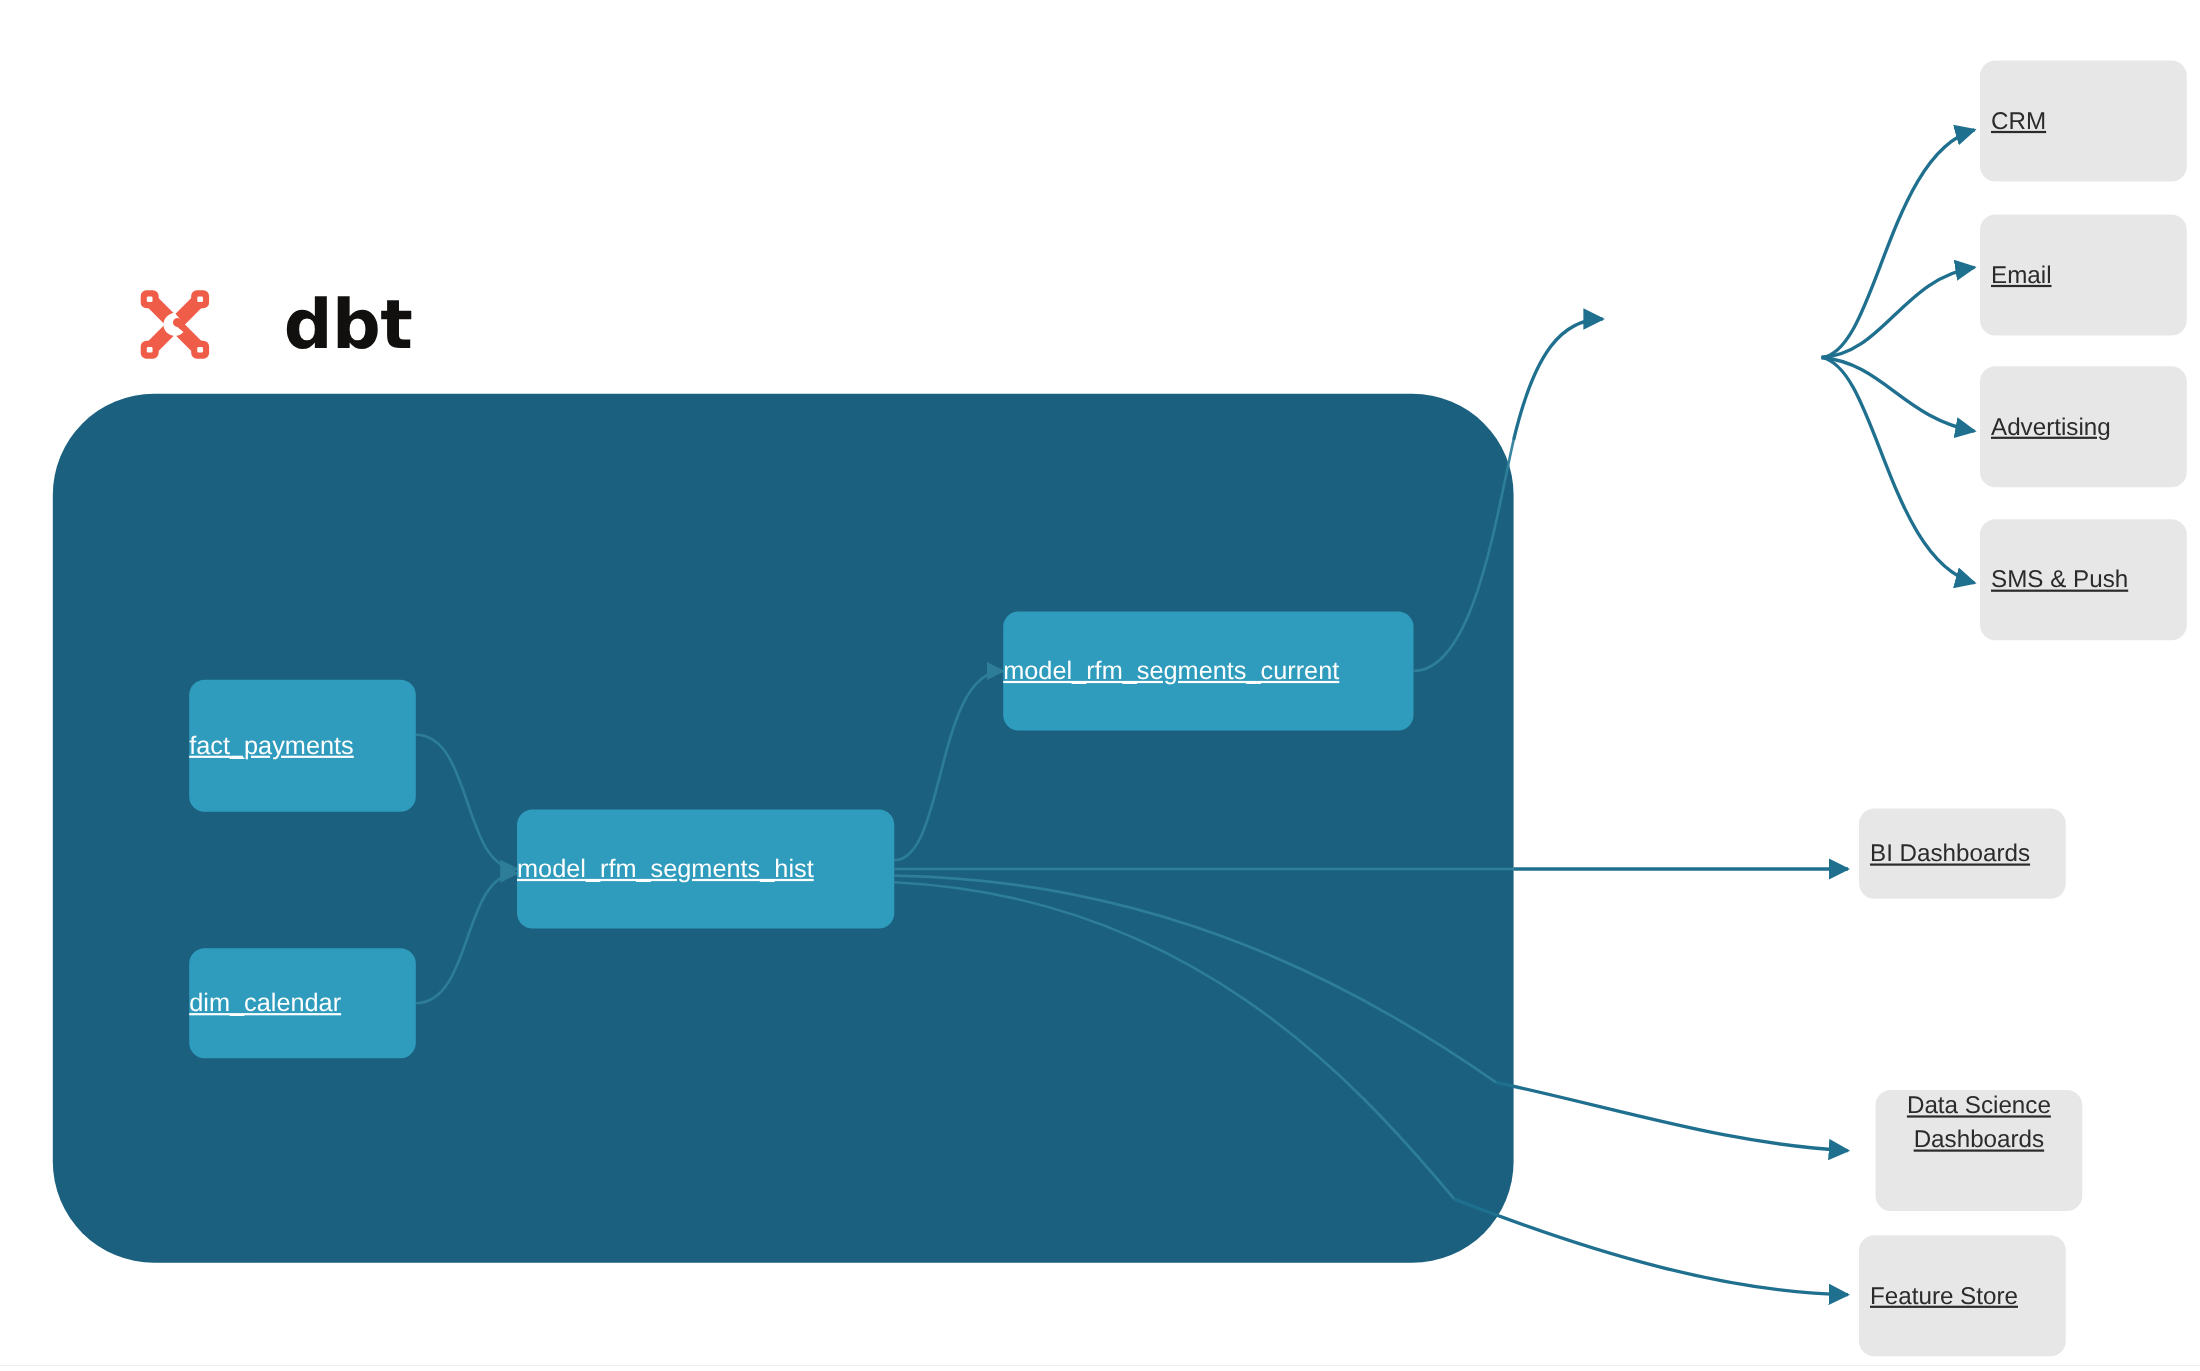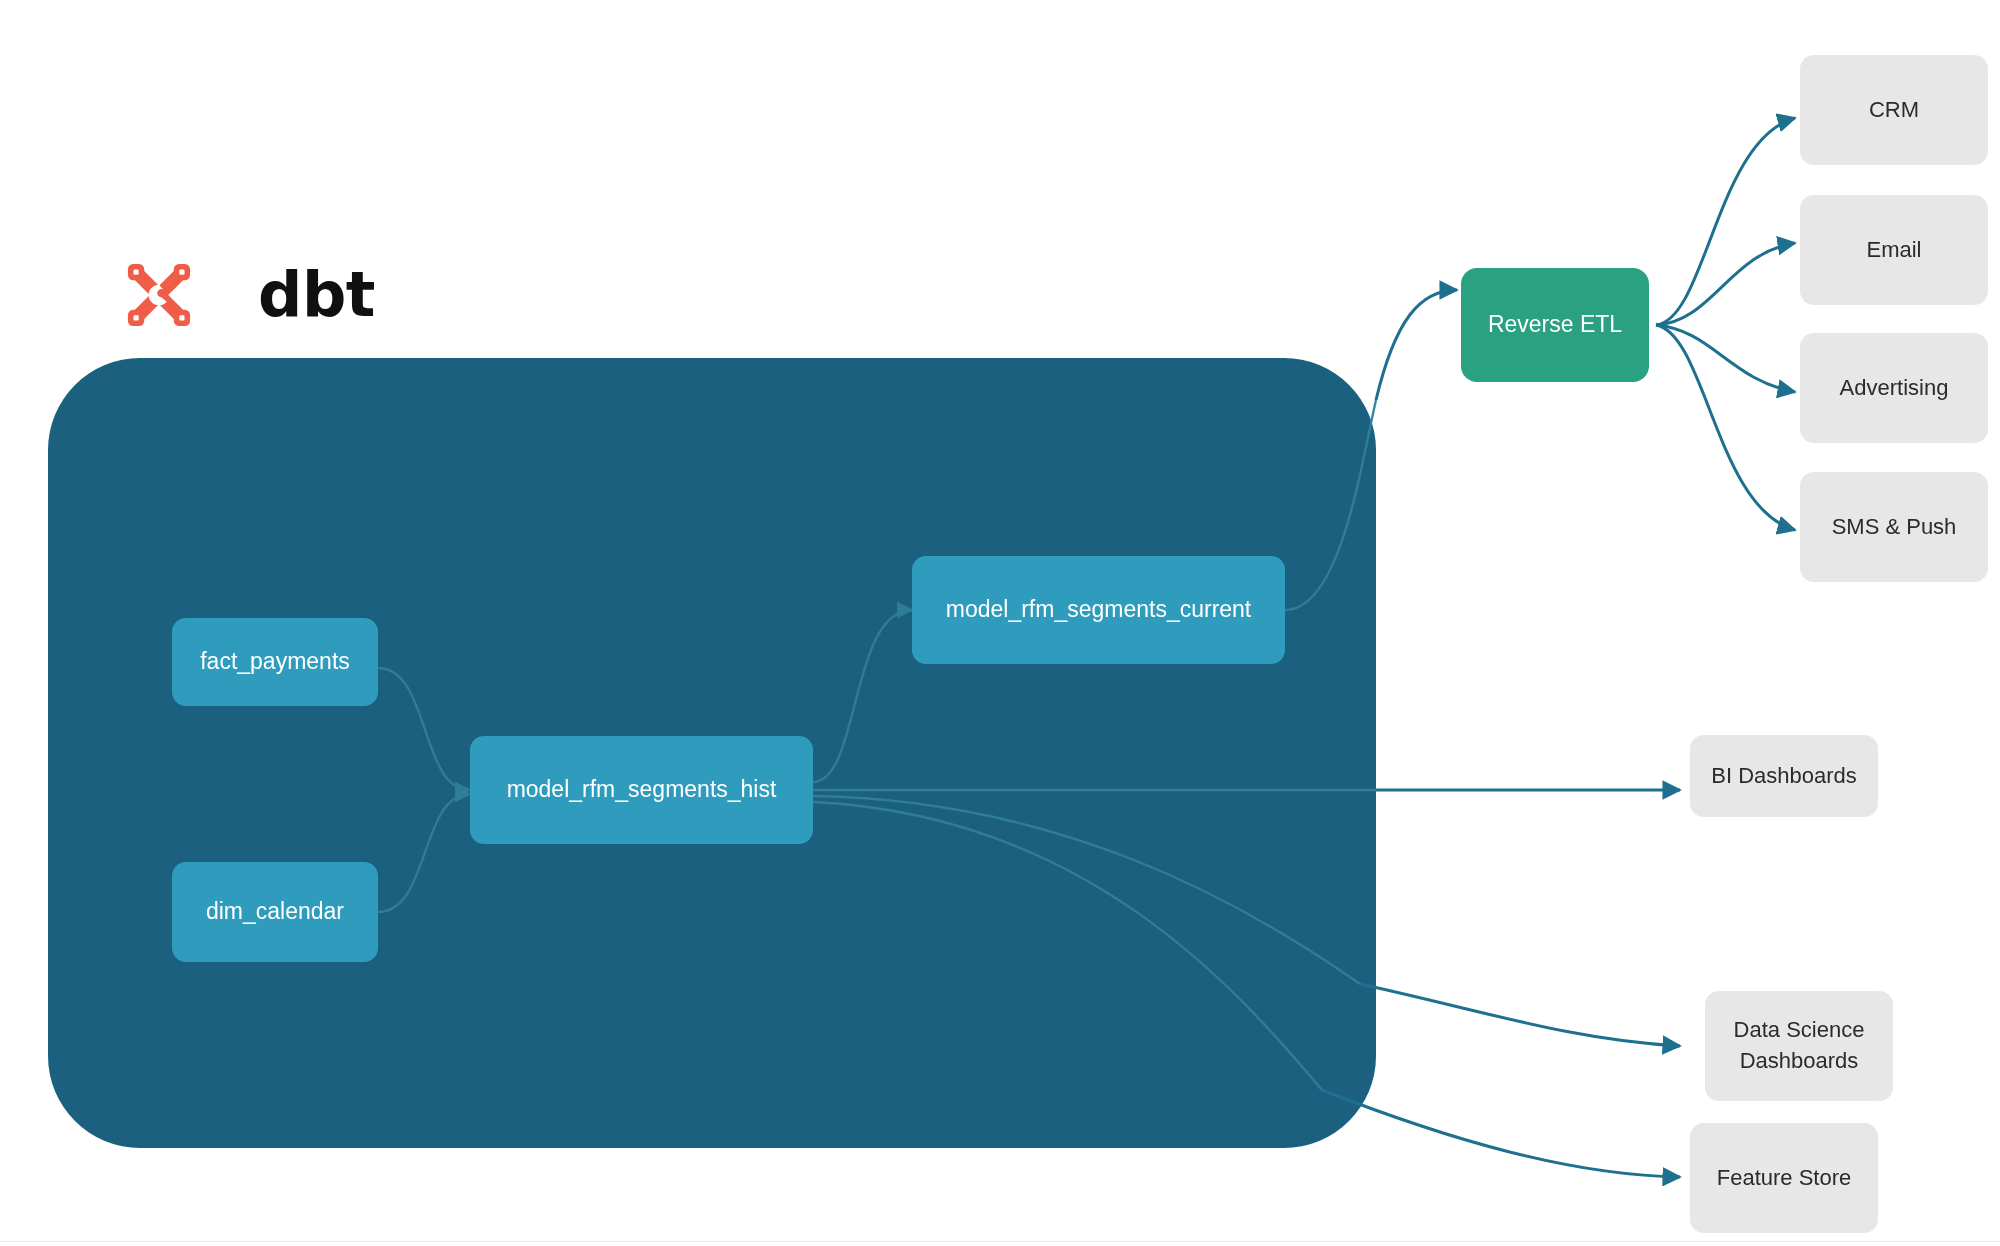--- a/index.html
+++ b/index.html
@@ -83,24 +83,24 @@
     fill: none;
     stroke: #1f6f8f;
     stroke-width: 3;
   }
 
   
   .node {
     position: absolute;
     display: flex;
     align-items: center;
-    justify-content: center;
     text-align: center;
     box-sizing: border-box;
     line-height: 1.3;
+    text-decoration: underline;
   }
   .node-model {
     background: #2f9cbd;
     color: #ffffff;
     border-radius: 14px;
     font-size: 23px;
     z-index: 3;
   }
   .node-reverse-etl {
     background: #2aa181;
@@ -171,21 +171,21 @@
     <path class="edge-inner" d="M 813,796 C 1060,800 1240,900 1360,984"></path>
 
     <path class="edge-inner" d="M 813,802 C 1080,815 1230,980 1322,1090"></path>
     <defs>
       <marker id="arrow-inner" viewBox="0 0 10 10" refX="9" refY="5" markerWidth="7" markerHeight="7" orient="auto-start-reverse">
         <path d="M 0 0 L 10 5 L 0 10 z" fill="#2f7f9b"></path>
       </marker>
     </defs>
   </svg>
 
-  <div class="node node-model" style="left:172px; top:618px; width:206px; height:88px;">
+  <div class="node node-model" style="left:172px; top:618px; width:206px; height:120px;">
     <span>fact_payments</span>
   </div>
 
   <div class="node node-model" style="left:172px; top:862px; width:206px; height:100px;">
     <span>dim_calendar</span>
   </div>
 
   <div class="node node-model" style="left:912px; top:556px; width:373px; height:108px;">
     <span>model_rfm_segments_current</span>
   </div>
@@ -206,23 +206,20 @@
     <path class="edge-outer" d="M 1656,325 C 1706,320 1716,140 1795,118" marker-end="url(#arrow-outer)"></path>
     <path class="edge-outer" d="M 1656,325 C 1712,322 1730,253 1795,243" marker-end="url(#arrow-outer)"></path>
     <path class="edge-outer" d="M 1656,325 C 1712,330 1730,380 1795,392" marker-end="url(#arrow-outer)"></path>
     <path class="edge-outer" d="M 1656,325 C 1706,334 1716,508 1795,530" marker-end="url(#arrow-outer)"></path>
 
     <path class="edge-outer" d="M 1376,790 L 1680,790" marker-end="url(#arrow-outer)"></path>
     <path class="edge-outer" d="M 1360,984 C 1480,1010 1570,1040 1680,1046" marker-end="url(#arrow-outer)"></path>
     <path class="edge-outer" d="M 1322,1090 C 1450,1140 1570,1175 1680,1177" marker-end="url(#arrow-outer)"></path>
   </svg>
 
-  <div class="node node-reverse-etl" style="left:1461px; top:268px; width:188px; height:114px;">
-    <span>Reverse ETL</span>
-  </div>
 
   <div class="node node-dest" style="left:1800px; top:55px; width:188px; height:110px;">
     <span>CRM</span>
   </div>
 
   <div class="node node-dest" style="left:1800px; top:195px; width:188px; height:110px;">
     <span>Email</span>
   </div>
 
   <div class="node node-dest" style="left:1800px; top:333px; width:188px; height:110px;">

